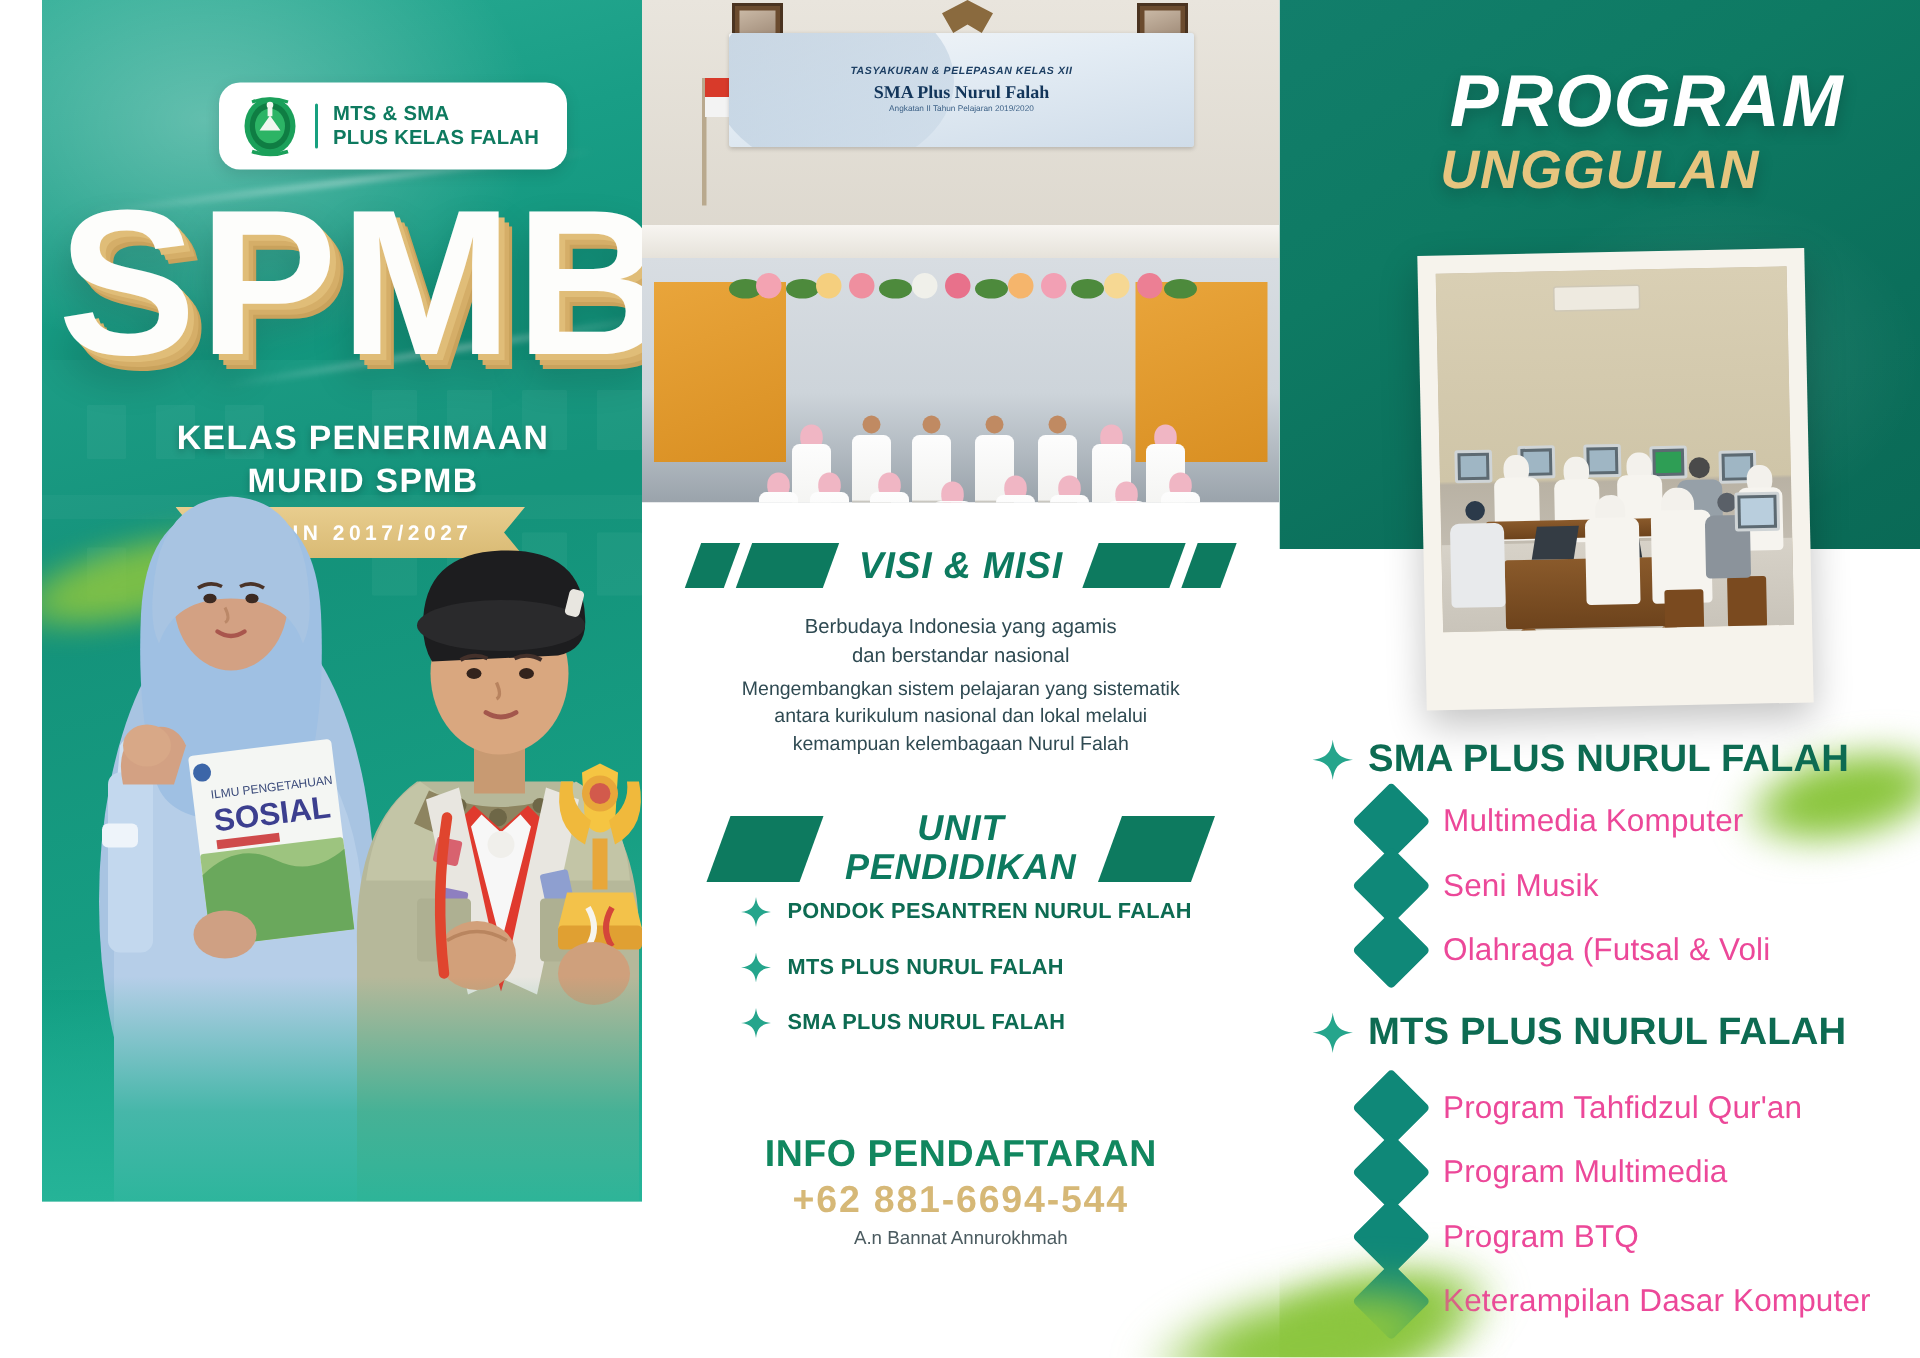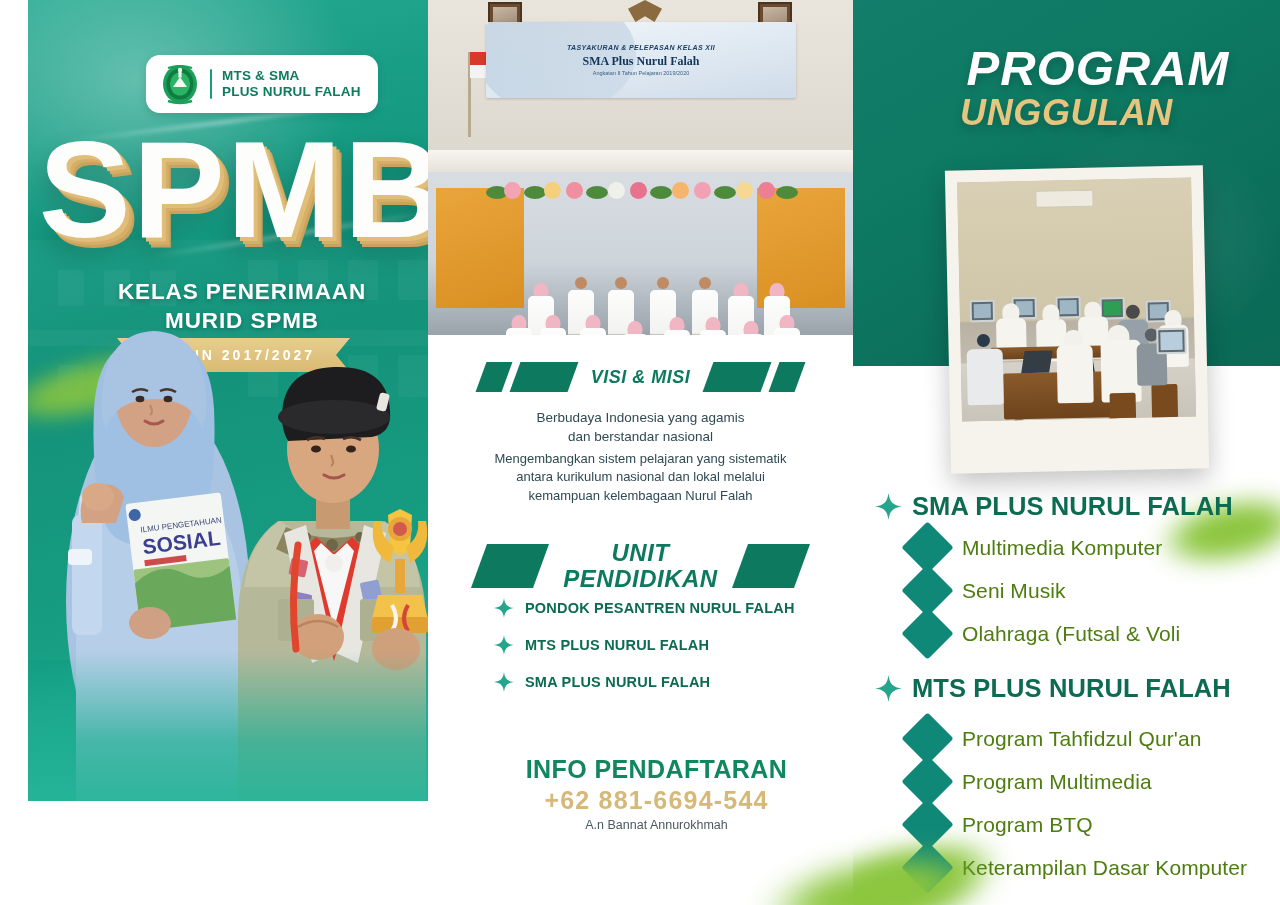--- a/index.html
+++ b/index.html
@@ -112,33 +112,33 @@
     background:linear-gradient(180deg,#fdfdfd 0%,#f4f4f2 60%,#cfcdc6 61%,#bdbab2 100%);}
   .p2.male .hd{ background:#c08a62; width:12px; height:12px; border-radius:50%;}
   .p2.male .bd{ background:linear-gradient(180deg,#fdfdfd 0%,#f2f2f0 62%,#c9c7c0 63%,#b7b4ac 100%);}
 
   
   .sec-head{ position:absolute; left:0; width:425px; display:flex; align-items:center; justify-content:center; gap:8px;}
   .plg{ background:#0d7a5f; height:30px; transform:skewX(-20deg);}
   .plg.sm{ width:26px;} .plg.lg{ width:58px;}
   .sec-title{ color:#0d7a5f; font-weight:800; font-style:italic; letter-spacing:.5px;}
 
-  .visi-title{ font-size:18px; }
+  .visi-title{ font-size:25px; }
   .visi-body{ position:absolute; left:22px; width:381px; text-align:center; color:#2f4a52;
     font-size:13.5px; line-height:1.42;}
   .visi-b2{ font-size:13px; }
 
   .unit-title{ font-size:24px; line-height:1.08; text-align:center;}
   .unit-list{ position:absolute; left:0; width:425px; }
   .uitem{ display:flex; align-items:center; gap:11px; margin-bottom:17px; padding-left:66px;}
   .uitem .lbl{ color:#0d6b52; font-size:14.5px; font-weight:800; letter-spacing:.2px;}
 
   .spark{ width:20px; height:20px; flex:0 0 20px; }
 
-  .info{ position:absolute; left:16px; width:425px; text-align:center; }
+  .info{ position:absolute; left:0; width:425px; text-align:center; }
   .info-h{ color:#11875f; font-size:25px; font-weight:800; letter-spacing:.4px;}
   .info-p{ color:#d6b877; font-size:25px; font-weight:700; letter-spacing:1.2px; margin-top:2px;}
   .info-s{ color:#4b5b60; font-size:12.5px; margin-top:3px;}
 
   
   .right{ position:absolute; left:853px; top:0; width:427px; height:905px; background:#fff; overflow:hidden;}
   .right-green{ position:absolute; left:0; top:0; width:427px; height:366px;
     background:linear-gradient(150deg,#127e6b 0%,#0e7a63 35%,#0b6f5b 70%,#0a6a56 100%);}
   .rg-glow{ position:absolute; left:140px; top:120px; width:300px; height:240px;
     background:radial-gradient(ellipse at 50% 50%, rgba(255,255,255,.10), rgba(255,255,255,0) 65%);}
@@ -177,21 +177,21 @@
     background:radial-gradient(ellipse at 50% 50%, #8cc63f 0%, #8cc63f 40%, rgba(140,198,63,0) 72%);
     filter:blur(12px); transform:rotate(-16deg);}
 
   .sch-head{ position:absolute; left:22px; display:flex; align-items:center; gap:10px;}
   .sch-head .nm{ color:#0d6b52; font-size:25.5px; font-weight:800; letter-spacing:.1px;}
   .sch-head .spark{ width:27px; height:27px; flex:0 0 27px;}
 
   .plist{ position:absolute; left:0; width:427px; }
   .pitem{ display:flex; align-items:center; gap:16px; padding-left:56px; margin-bottom:6px;}
   .dia{ width:37px; height:37px; flex:0 0 37px; background:#0f8878; transform:rotate(45deg); border-radius:3px;}
-  .pitem .t{ color:#4d7c0f; font-size:21px; letter-spacing:.1px;}
+  .pitem .t{ color:#ec4899; font-size:21px; letter-spacing:.1px;}
 
   
   .leafBR{ position:absolute; left:760px; top:855px; width:230px; height:80px;
     background:radial-gradient(ellipse at 50% 50%, #8cc63f 0%, #8cc63f 38%, rgba(140,198,63,0) 72%);
     filter:blur(13px); transform:rotate(-10deg); z-index:2;}
 </style>
 </head>
 <body>
 
 <div id="poster">
@@ -231,21 +231,21 @@
           <path d="M13 24 L20 14 L27 24 Z" fill="#f2f7ef"></path>
           <rect x="18.4" y="8.5" width="3.2" height="6" fill="#f2f7ef"></rect>
           <circle cx="20" cy="7" r="2.2" fill="#f2f7ef"></circle>
           <path d="M8 38 Q20 42 32 38" stroke="#1ba05a" stroke-width="2.4" fill="none"></path>
           <path d="M8 5 Q20 1 32 5" stroke="#1ba05a" stroke-width="2.2" fill="none"></path>
         </svg>
       </div>
       <div class="logo-sep"></div>
       <div class="logo-txt">
         <div>MTS &amp; SMA</div>
-        <div>PLUS NURUL FALAH</div>
+        <div>PLUS KELAS FALAH</div>
       </div>
     </div>
 
     <div class="spmb">SPMB</div>
     <div class="spmb-sub">
       <div>KELAS PENERIMAAN</div>
       <div>MURID SPMB</div>
     </div>
 
     <div class="ribbon r2">

